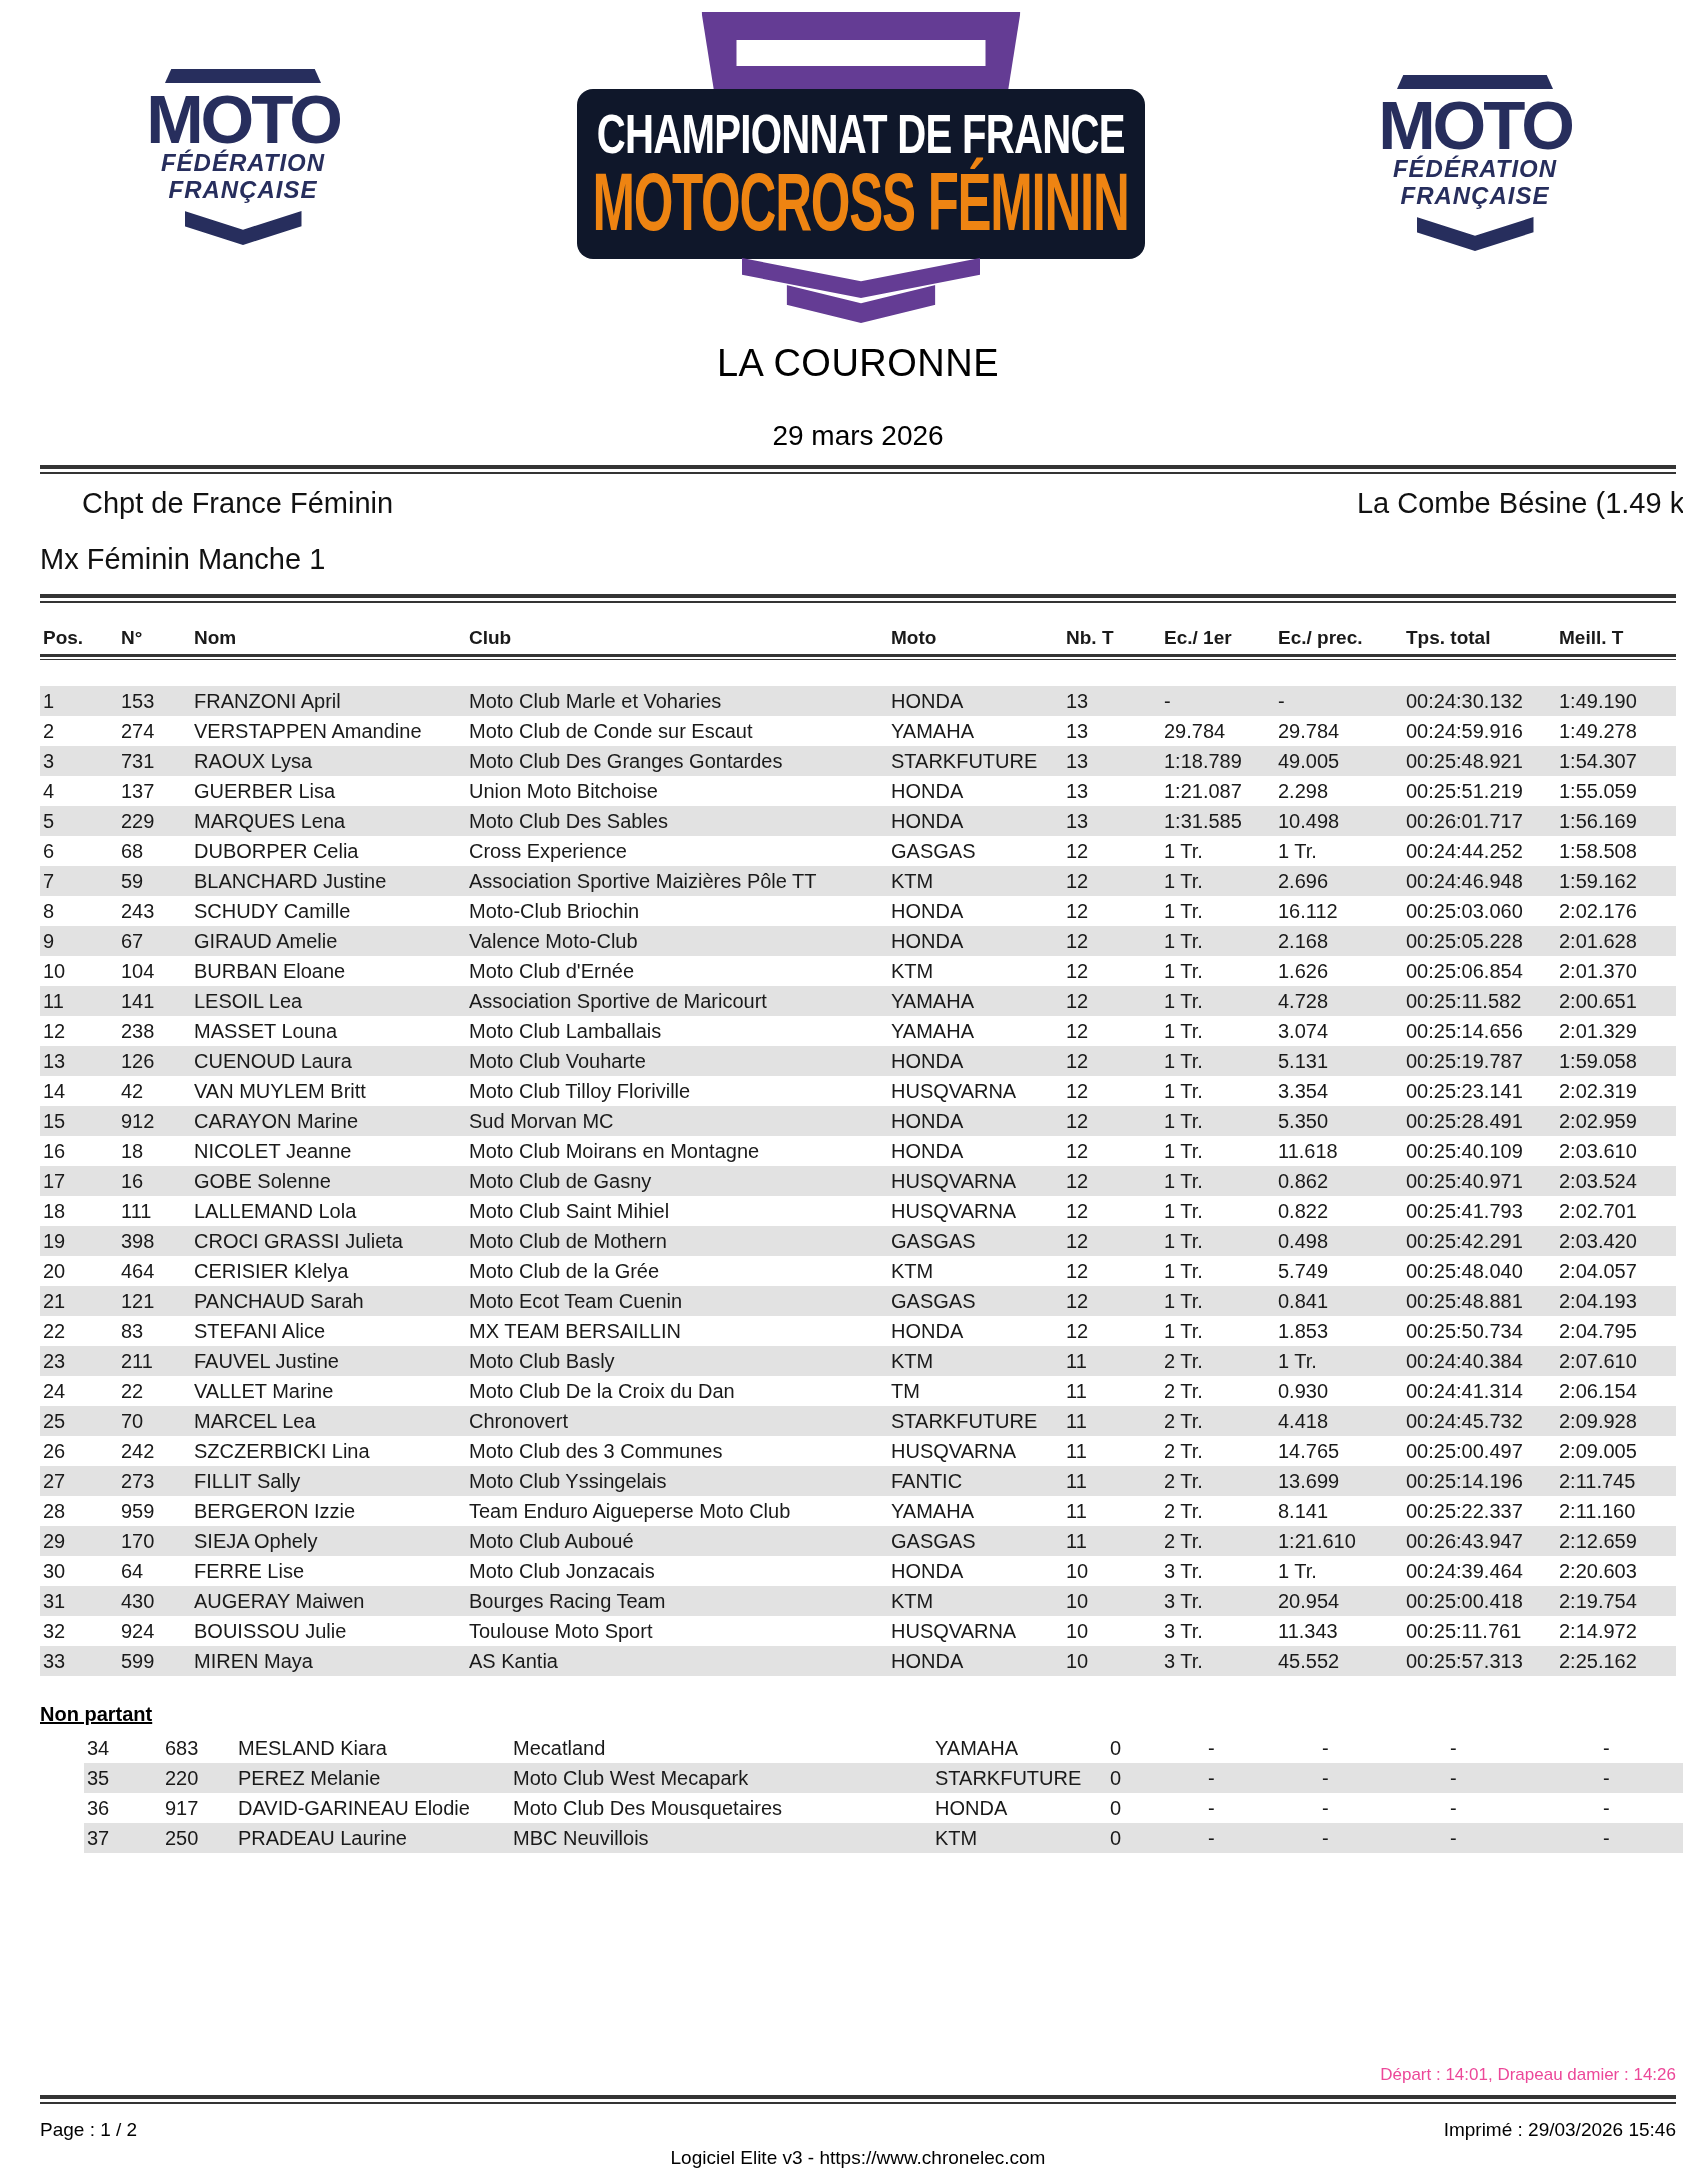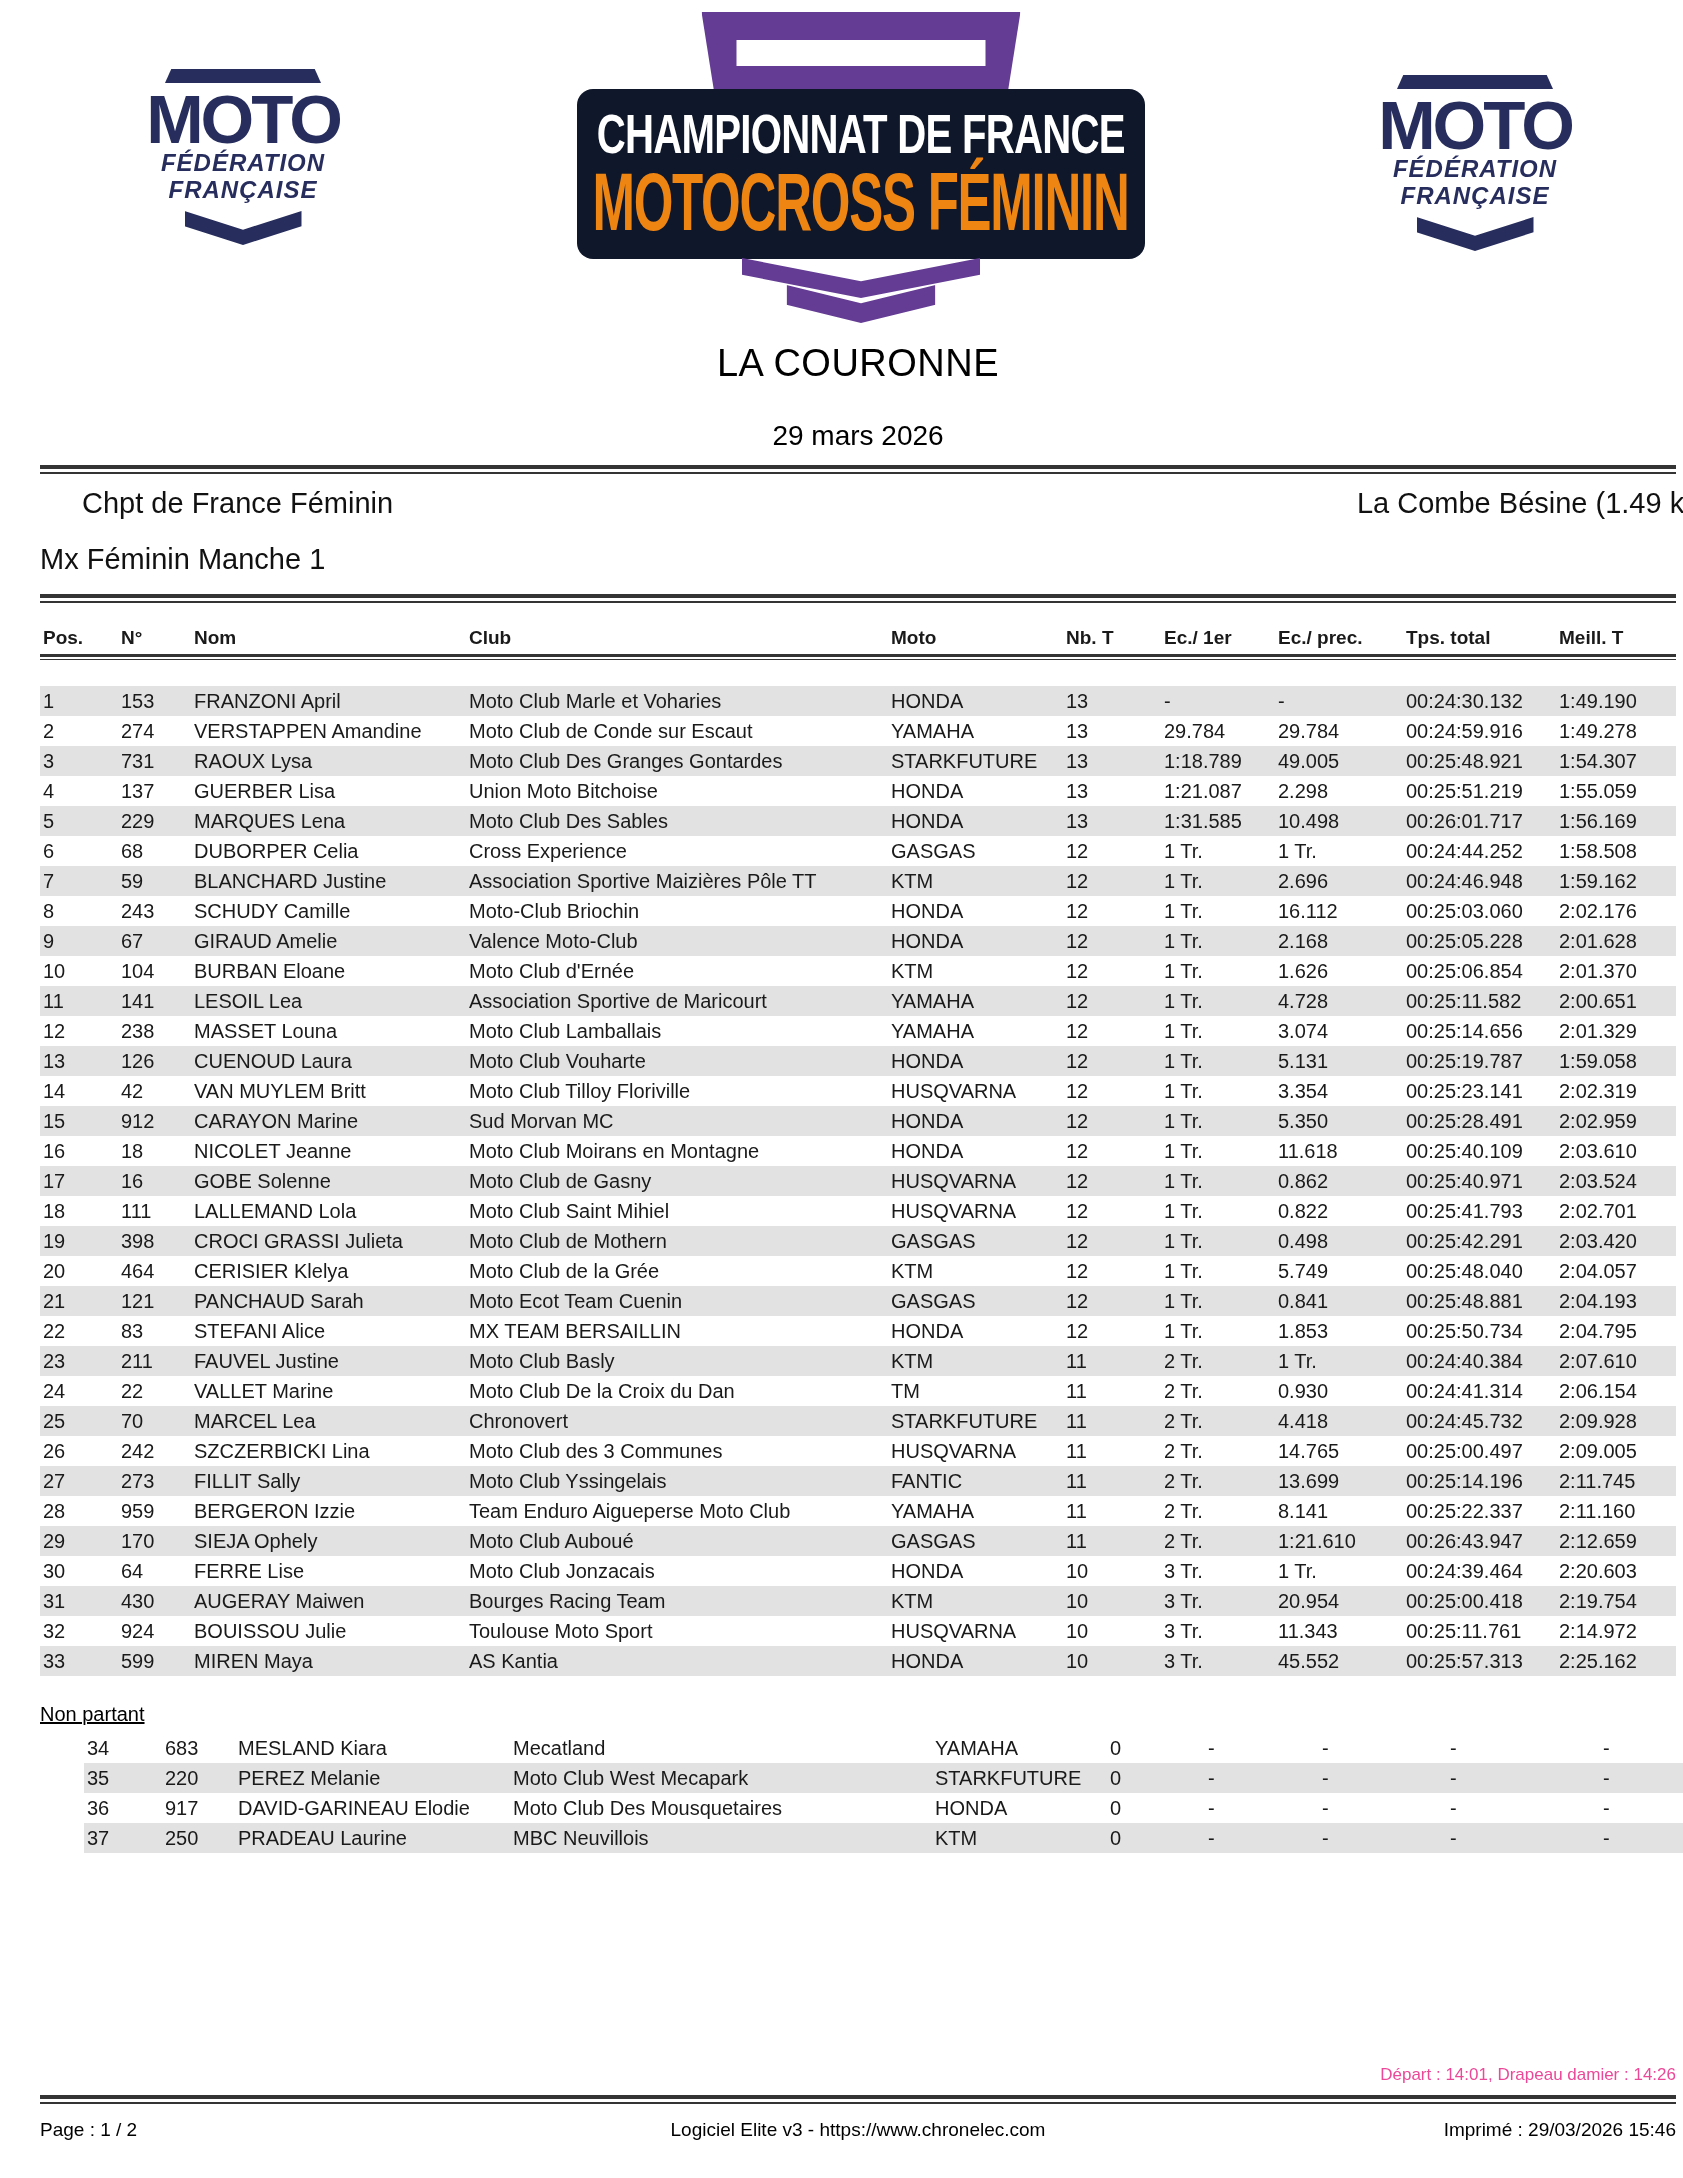--- a/index.html
+++ b/index.html
@@ -58,28 +58,28 @@
   
   .tbl{left:40px;top:622px;width:1636px;}
   .grid{display:grid;grid-template-columns:81px 73px 275px 422px 175px 98px 114px 128px 153px 116px;
     height:30px;align-items:center;}
   .grid > span{white-space:nowrap;overflow:visible;}
   .grid > span:first-child{padding-left:3px;}
   .head{font-weight:bold;font-size:19px;height:32px;}
   .rows{margin-top:26px;}
   .row{font-size:20px;}
   .row.stripe{background:#e2e2e2;}
-  .np-label{left:40px;top:1703px;font-size:20px;font-weight:normal;text-decoration:underline;color:#000;}
+  .np-label{left:40px;top:1703px;font-size:20px;font-weight:bold;text-decoration:underline;color:#000;}
   .np-rows{left:40px;top:1733px;width:1636px;margin-left:44px;}
 
   
   .footer-times{left:40px;top:2065px;width:1636px;text-align:right;font-size:17px;color:#ec4899;}
   .footer-row{left:40px;top:2119px;width:1636px;display:flex;font-size:19px;color:#000;}
   .footer-row .l{flex:1;text-align:left;}
-  .footer-row .c{flex:2;text-align:center;}
+  .footer-row .c{flex:2;text-align:center;margin-top:28px;}
   .footer-row .r{flex:1;text-align:right;}
 </style>
 </head>
 <body>
 
 <div class="ffm-logo" style="left:134px;top:69px;">
   <div class="ffm-bar"></div>
   <div class="ffm-moto">MOTO</div>
   <div class="ffm-sub">FÉDÉRATION</div>
   <div class="ffm-sub">FRANÇAISE</div>

